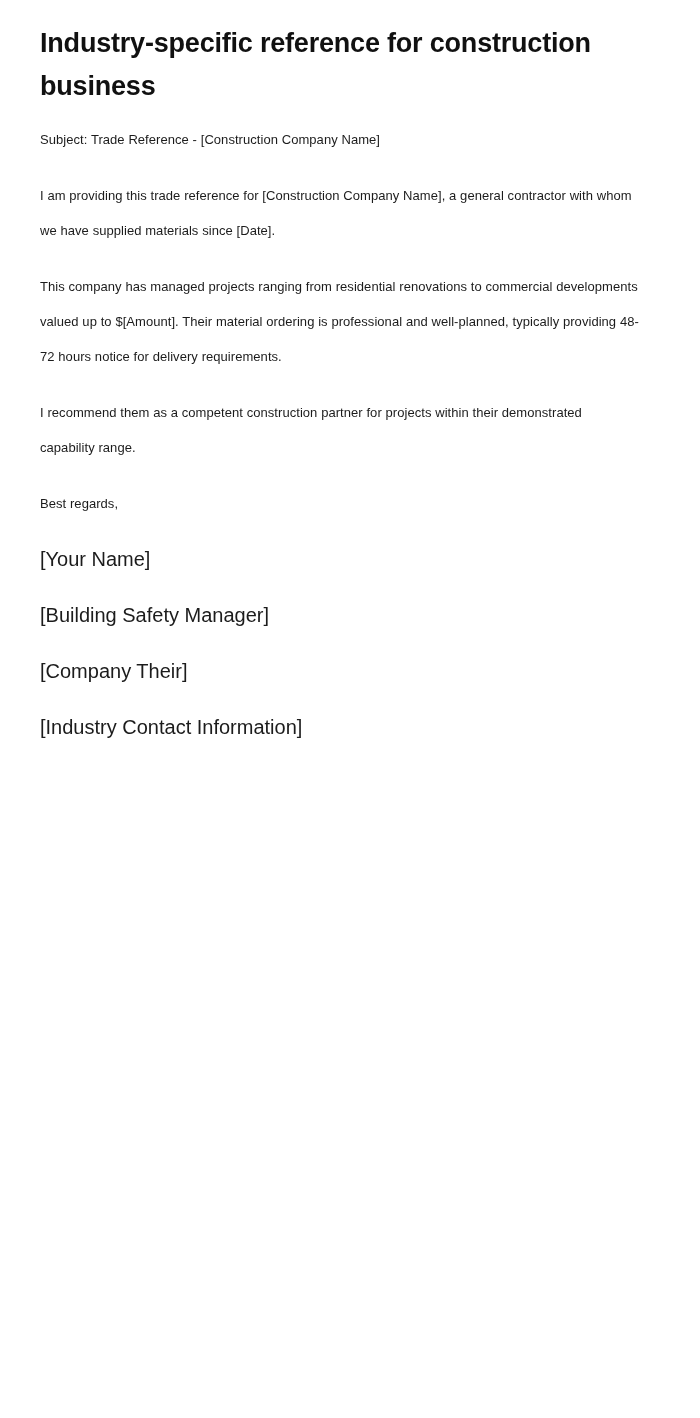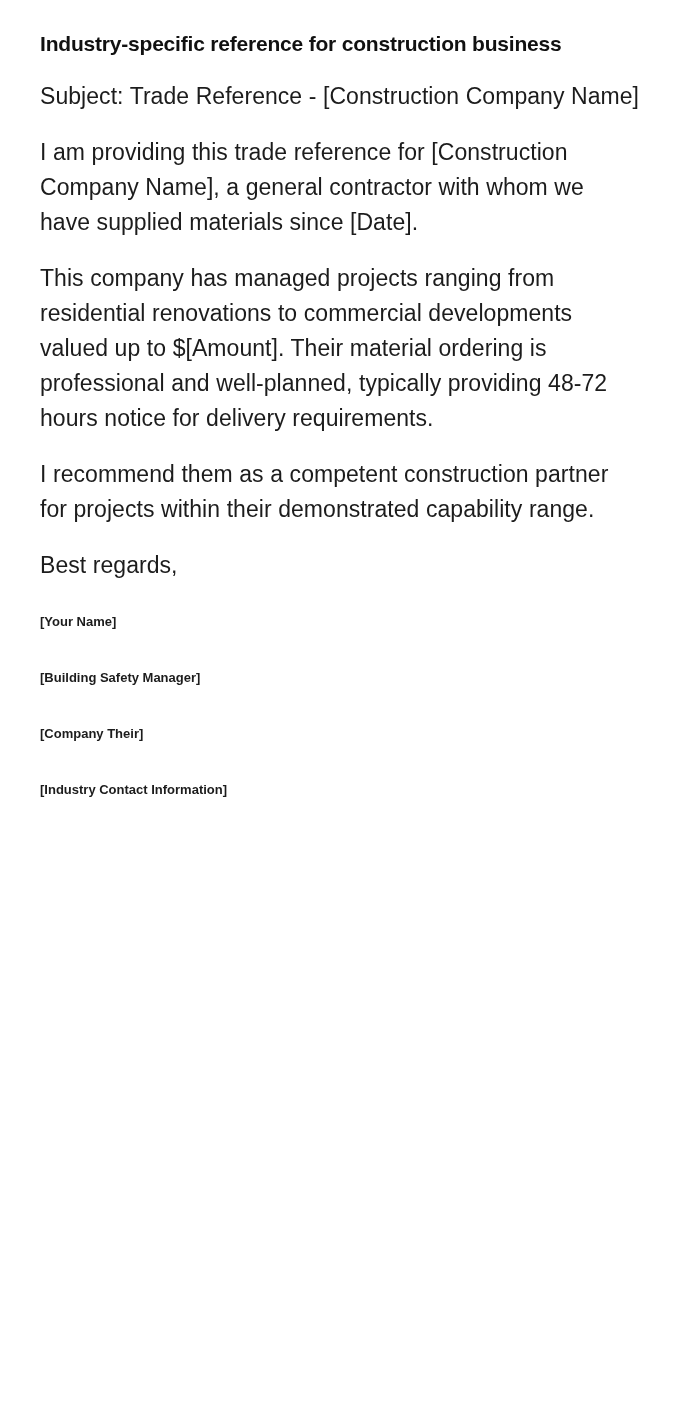--- a/index.html
+++ b/index.html
@@ -16,49 +16,48 @@
     -webkit-font-smoothing: antialiased;
   }
   .page {
     width: 700px;
     min-height: 1418px;
     box-sizing: border-box;
     padding: 22px 40px 40px 40px;
     background: #ffffff;
   }
   .doc-title {
-    font-size: 21px;
+    font-size: 27px;
     line-height: 43px;
     font-weight: 700;
     color: #111111;
     letter-spacing: -0.2px;
     margin: 0 0 14px 0;
     max-width: 600px;
   }
   .doc-body {
     max-width: 600px;
   }
   .para {
-    font-size: 23px;
+    font-size: 13px;
     line-height: 35px;
     font-weight: 400;
     color: #1c1c1c;
     margin: 0 0 21px 0;
     letter-spacing: 0.05px;
     word-spacing: 0.1px;
   }
   .para:last-child {
     margin-bottom: 0;
   }
   .signature-line {
-    font-size: 13px;
+    font-size: 20px;
     line-height: 35px;
     color: #1c1c1c;
     margin: 0 0 21px 0;
-    font-weight: bold;
   }
 </style>
 </head>
 <body>
 
 <div class="page">
 
   <h1 class="doc-title">Industry-specific reference for construction business</h1>
 
   <div class="doc-body">

